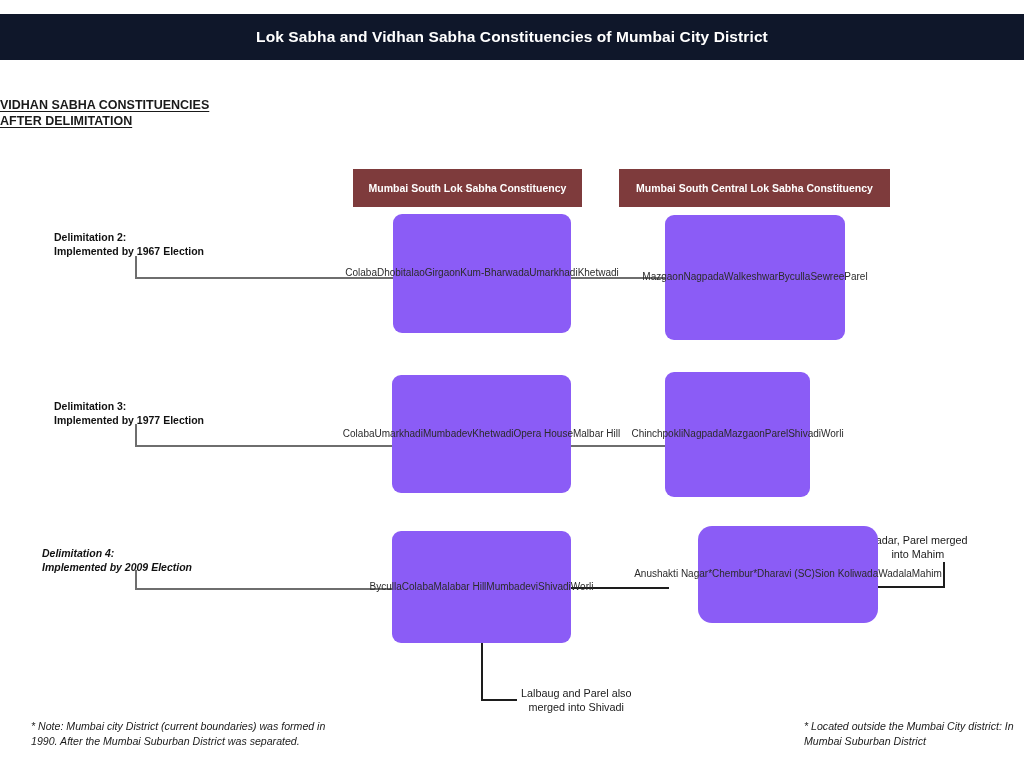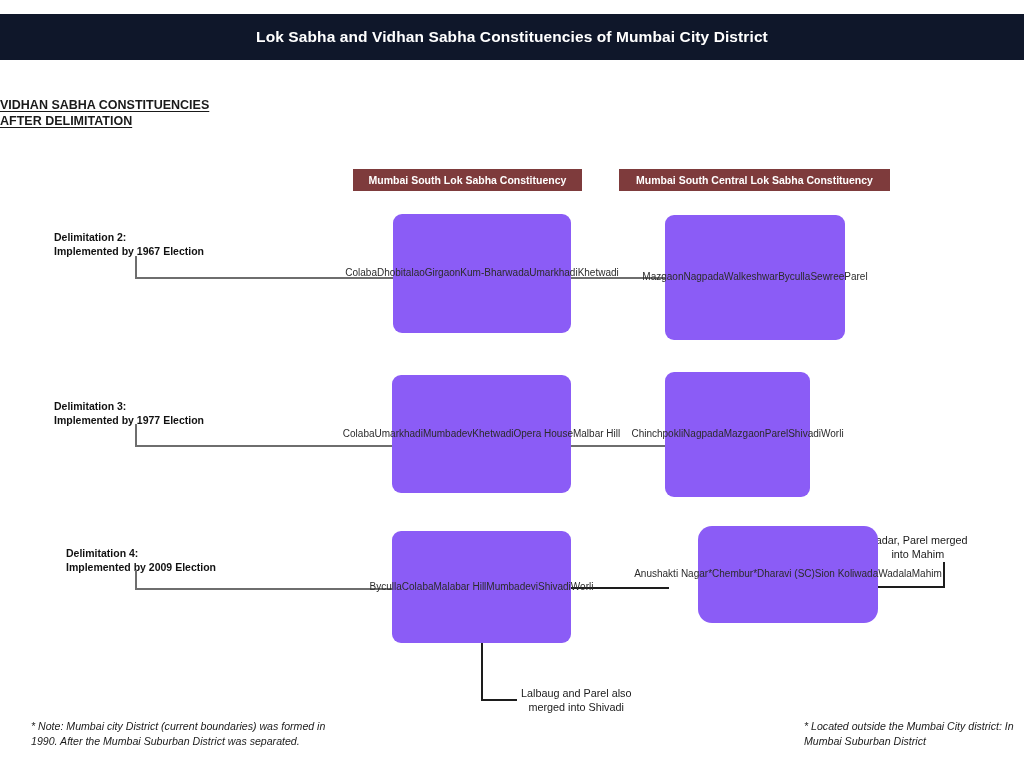--- a/index.html
+++ b/index.html
@@ -51,21 +51,21 @@
     line-height: 16px;
   }
   .subtitle span {
     text-decoration: underline;
     text-underline-offset: 2px;
   }
 
   
   .ls-header {
     position: absolute;
-    height: 22px;
+    height: 38px;
     background: #7e3b3c;
     display: flex;
     align-items: center;
     justify-content: center;
     color: #ffffff;
     font-size: 10.5px;
     font-weight: bold;
     white-space: nowrap;
   }
   #ls-header-0 { left: 353px; top: 169px; width: 229px; }
@@ -101,21 +101,21 @@
   .delim-label {
     position: absolute;
     color: #111111;
     font-size: 10.5px;
     font-weight: bold;
     line-height: 14px;
     white-space: nowrap;
   }
   #delim-label-0 { left: 54px; top: 230px; }
   #delim-label-1 { left: 54px; top: 399px; }
-  #delim-label-2 { left: 66px; top: 546px; }
+  #delim-label-2 { left: 42px; top: 546px; font-style: italic; }
 
   
   .conn {
     position: absolute;
     background: #6e6e6e;
     z-index: 1;
   }
   .conn.dark { background: #1d1d1d; }
 
   

